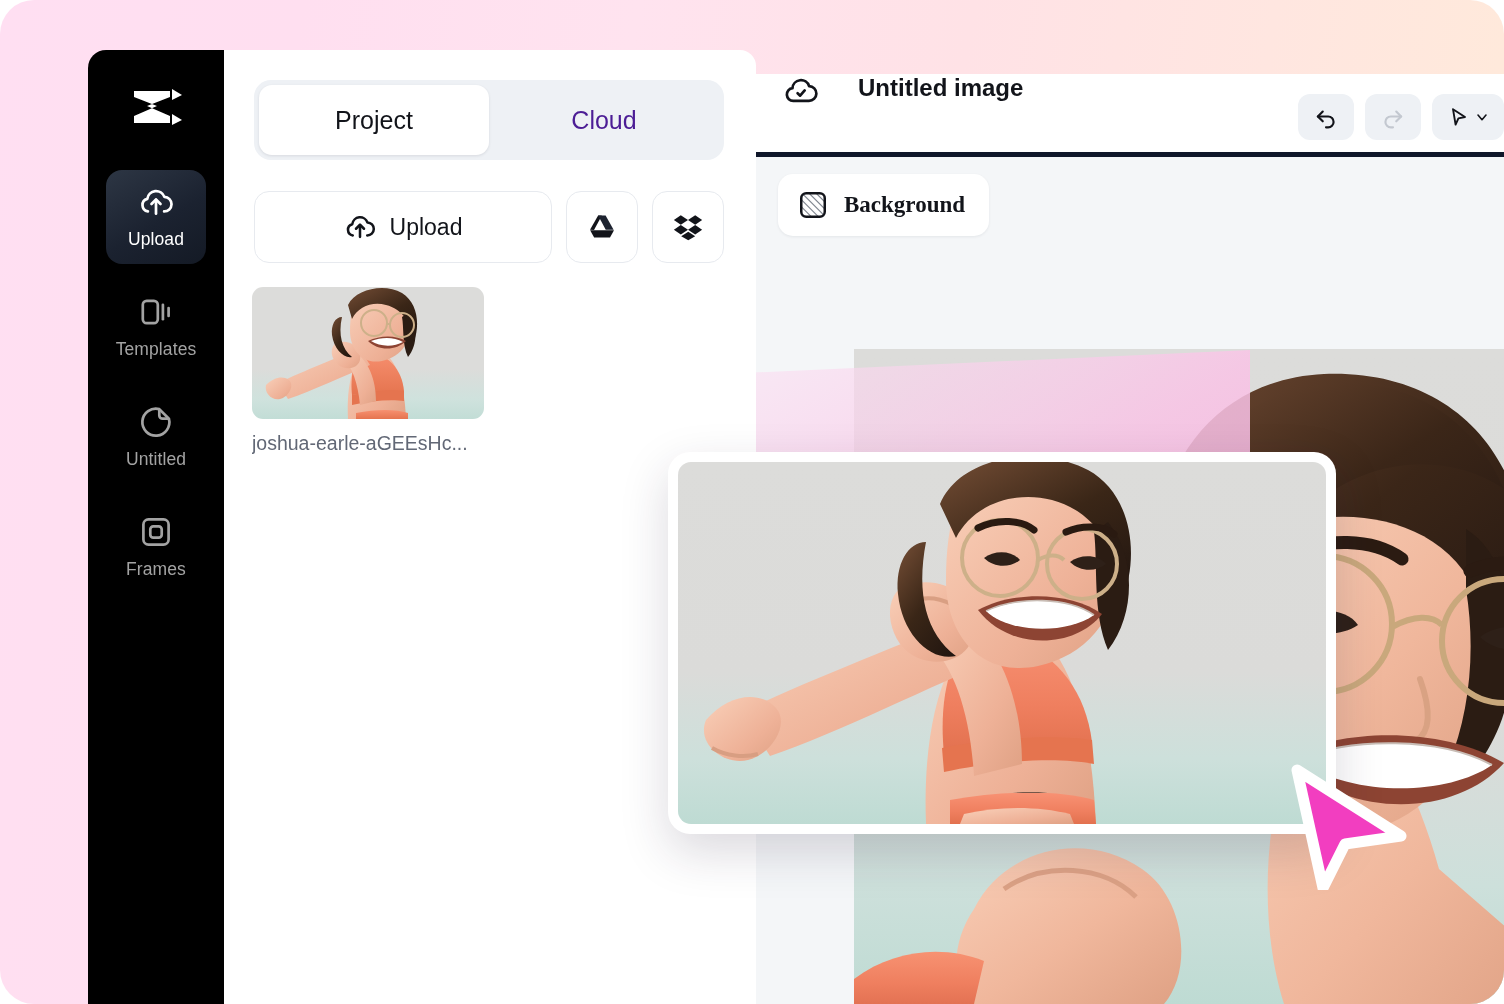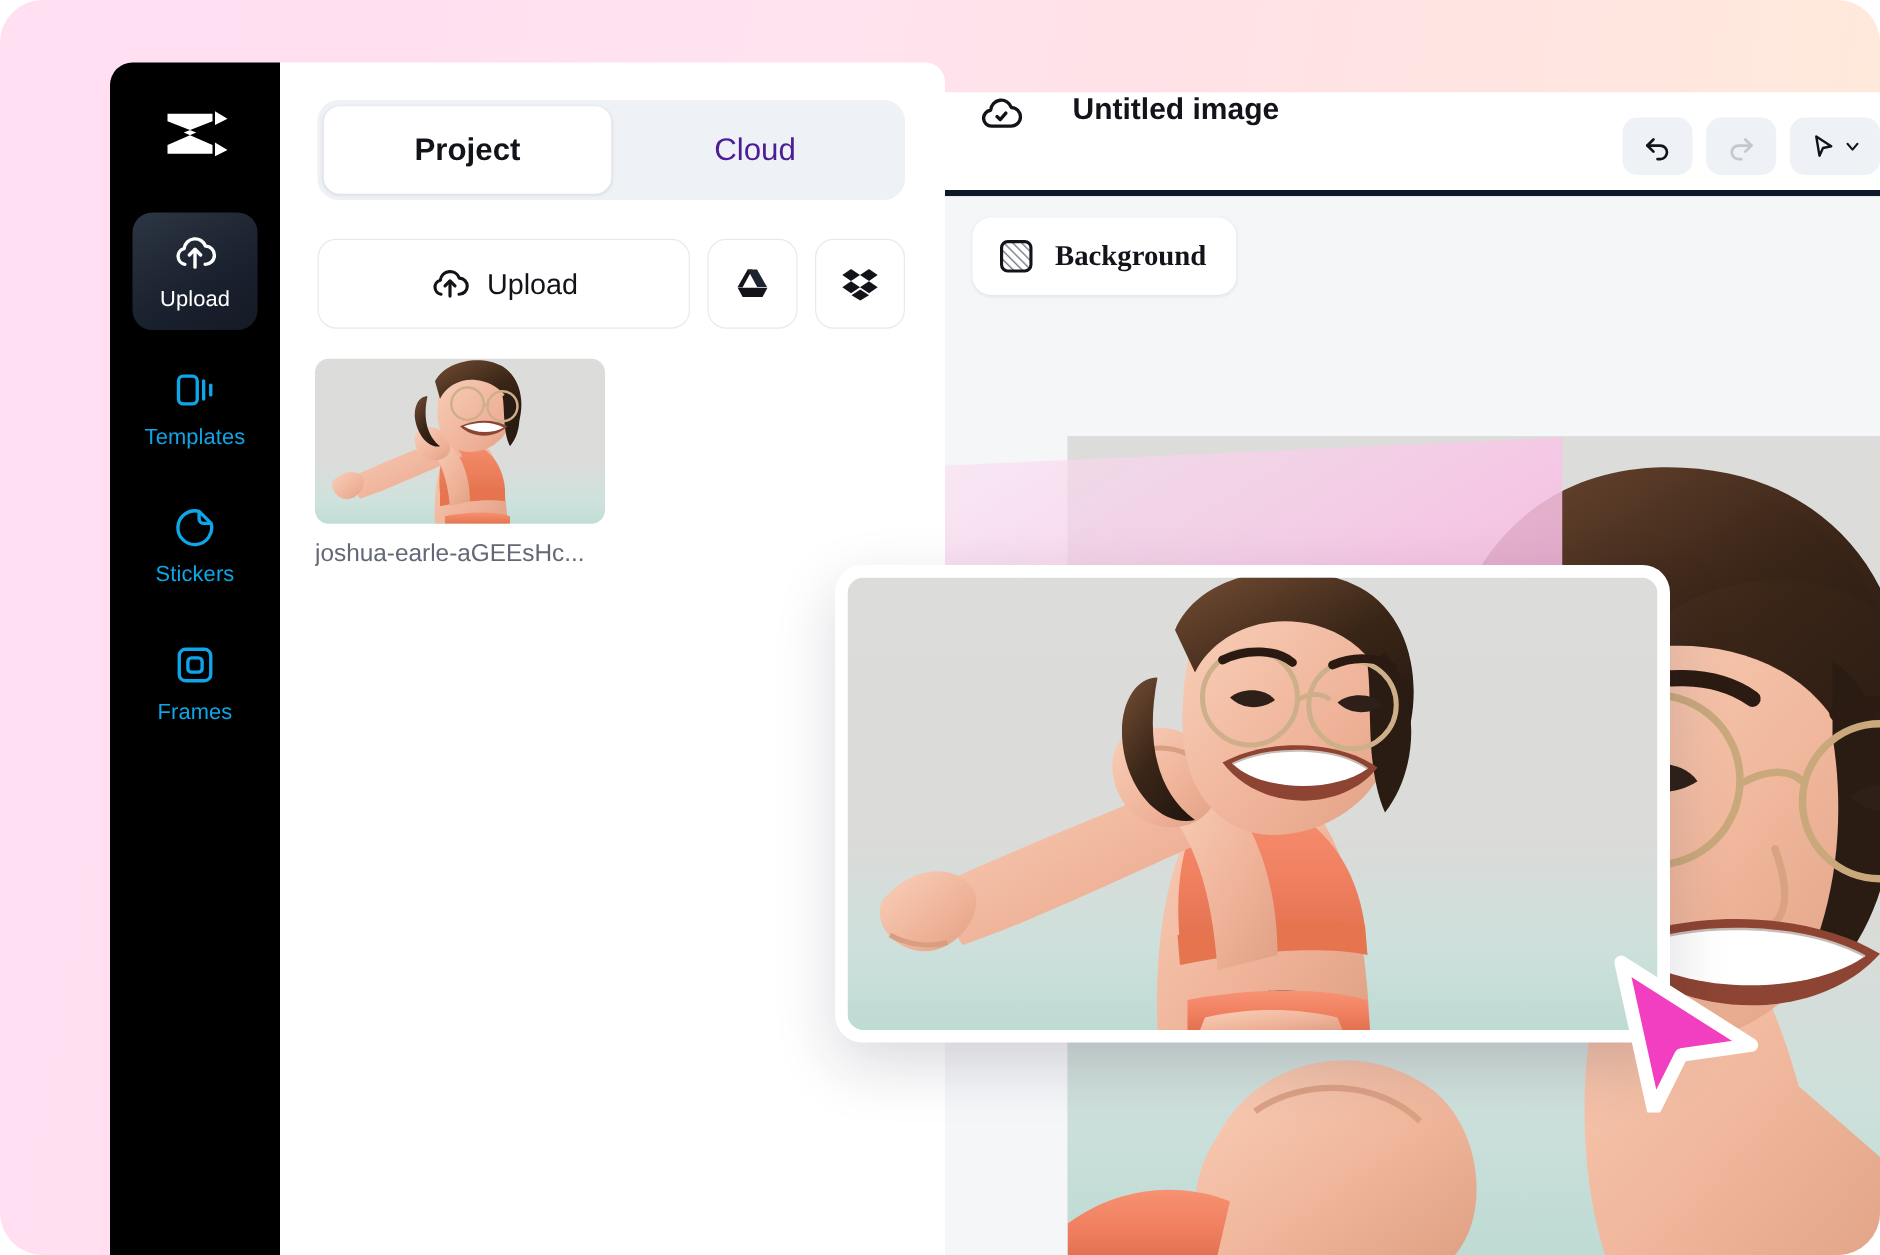--- a/index.html
+++ b/index.html
@@ -32,21 +32,21 @@
     position: absolute; left: 0; top: 33px; width: 136px;
     display: flex; justify-content: center;
   }
   .rail-items { position: absolute; left: 0; top: 120px; width: 136px; }
   .rail-item {
     width: 100px; margin: 0 auto 16px auto;
     height: 94px; border-radius: 16px;
     display: flex; flex-direction: column;
     align-items: center; justify-content: center;
     gap: 9px;
-    color: #0ea5e9;
+    color: #a3a3a3;
     cursor: pointer;
   }
   .rail-item.active {
     background: linear-gradient(150deg, #2d3644 0%, #1b2230 55%, #141a25 100%);
     color: #ffffff;
   }
   .rail-item .ri-label { font-size: 17.5px; letter-spacing: .1px; }
   .rail-item svg { display: block; }
 
   
@@ -63,21 +63,21 @@
     background: #eef1f5;
     border-radius: 17px;
     display: flex; padding: 5px;
   }
   .tab {
     flex: 1; display: flex; align-items: center; justify-content: center;
     border-radius: 13px; font-size: 25px; color: #4c1d95;
     cursor: pointer;
   }
   .tab.active {
-    background: #ffffff; color: #12141a; font-weight: bold;
+    background: #ffffff; color: #12141a; font-weight: normal;
     box-shadow: 0 1px 3px rgba(16,24,40,.10);
   }
 
   #upload-row {
     position: absolute; left: 30px; top: 141px;
     width: 470px; height: 72px;
     display: flex; gap: 14px;
   }
   .btn-upload {
     flex: 1; border: 1.6px solid #e7eaef; border-radius: 15px;
@@ -332,21 +332,21 @@
 
 
 
       <div class="rail-item">
         <span>
           <svg width="36" height="36" viewBox="0 0 24 24" fill="none" stroke="currentColor" stroke-width="1.8" stroke-linejoin="round">
             <path d="M14.2 3.4a9 9 0 1 0 6.4 6.4l-6.4-6.4Z"></path>
             <path d="M14.2 3.4v4.2a2.2 2.2 0 0 0 2.2 2.2h4.2"></path>
           </svg>
         </span>
-        <span class="ri-label">Stickers</span>
+        <span class="ri-label">Untitled</span>
       </div>
 
       <div class="rail-item">
         <span>
           <svg width="36" height="36" viewBox="0 0 24 24" fill="none" stroke="currentColor" stroke-width="1.8" stroke-linejoin="round">
             <rect x="3.6" y="3.6" width="16.8" height="16.8" rx="3.4"></rect>
             <rect x="8.2" y="8.2" width="7.6" height="7.6" rx="2"></rect>
           </svg>
         </span>
         <span class="ri-label">Frames</span>

